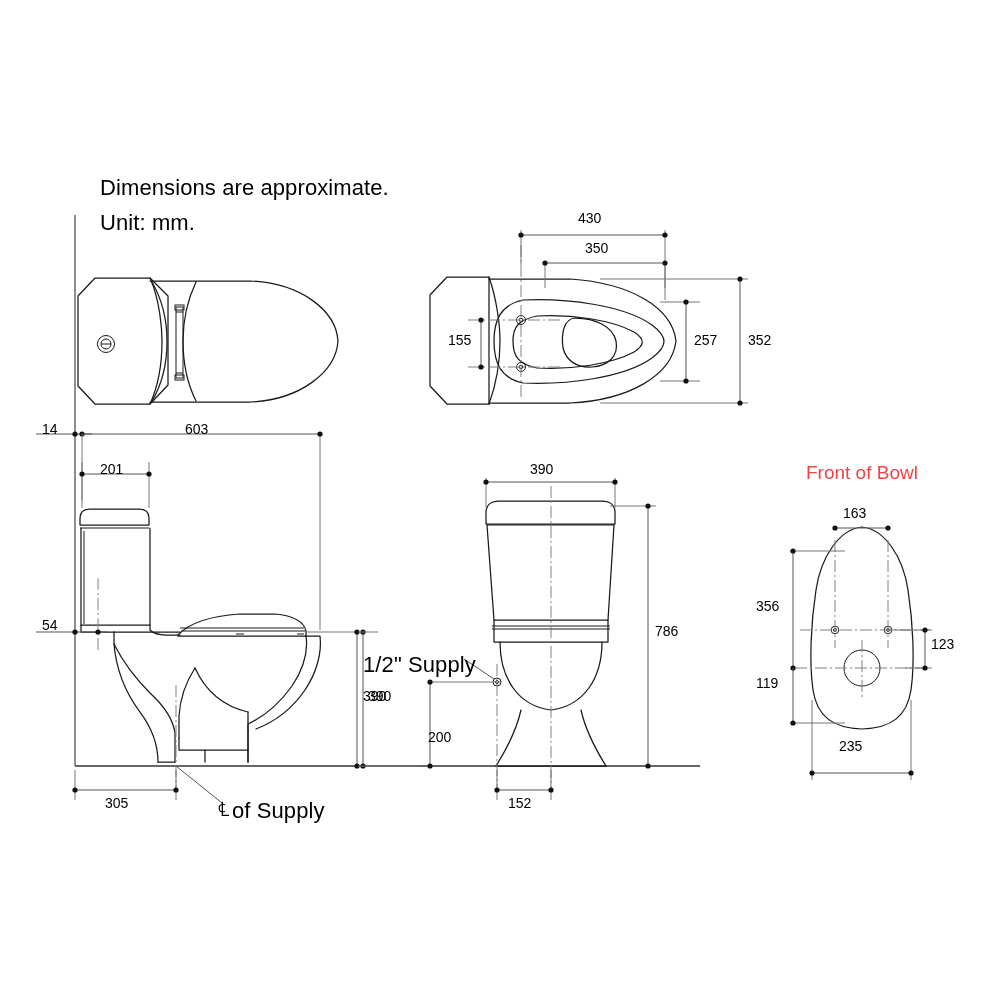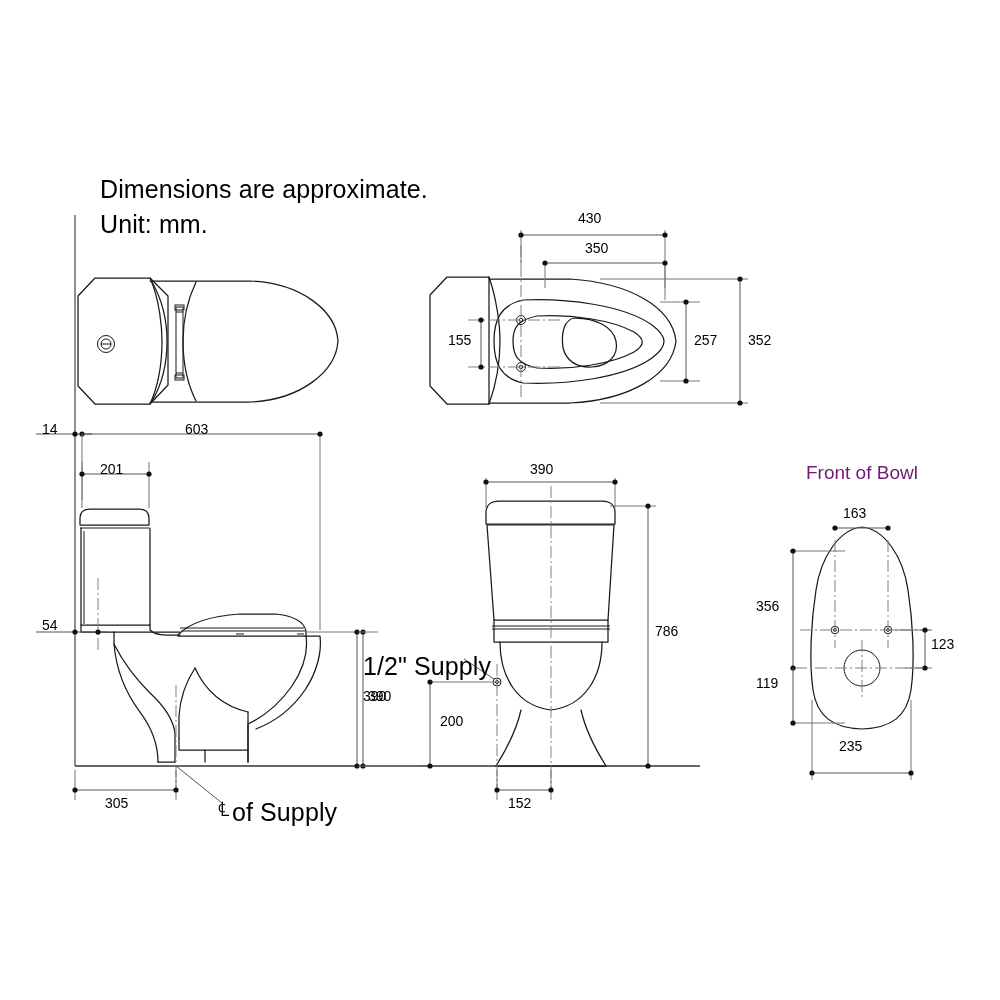--- a/index.html
+++ b/index.html
@@ -3,23 +3,23 @@
 <meta charset="utf-8">
 <style>
   html,body{margin:0;padding:0;background:#ffffff;}
   body{
     width:1000px;height:1000px;
     font-family:"Liberation Sans", sans-serif;
     -webkit-font-smoothing:antialiased;
   }
   #sheet{position:relative;width:1000px;height:1000px;background:#fff;overflow:hidden;}
   svg#dwg{position:absolute;left:0;top:0;width:1000px;height:1000px;display:block;}
-  .note{position:absolute;color:#000;font-size:25px;letter-spacing:0.1px;white-space:nowrap;}
+  .note{position:absolute;color:#000;font-size:22px;letter-spacing:0.1px;white-space:nowrap;}
   .dimtxt{position:absolute;color:#000;font-size:14px;white-space:nowrap;}
-  .title{position:absolute;color:#701a75;font-size:19px;white-space:nowrap;}
+  .title{position:absolute;color:#ef4444;font-size:19px;white-space:nowrap;}
 </style>
 </head>
 <body>
 
 <div id="sheet">
 
   <svg id="dwg" viewBox="0 0 1000 1000">
     <defs>
       <style>
         .obj   { fill:none; stroke:#1a1a1a; stroke-width:1.25; stroke-linejoin:round; stroke-linecap:round; }
@@ -308,21 +308,21 @@
   <div class="dimtxt" style="left:42px;top:617px;">54</div>
   <div class="dimtxt" style="left:363px;top:688px;">390</div>
   <div class="dimtxt" style="left:105px;top:795px;">305</div>
 
   <div class="note" style="left:218px;top:795px;font-size:20px;">℄</div>
   <div class="note" style="left:232px;top:798px;">of Supply</div>
 
   <div class="dimtxt" style="left:530px;top:461px;">390</div>
   <div class="dimtxt" style="left:655px;top:623px;">786</div>
   <div class="dimtxt" style="left:368px;top:688px;">390</div>
-  <div class="dimtxt" style="left:428px;top:713px;margin-left:12px;">200</div>
+  <div class="dimtxt" style="left:428px;top:729px;">200</div>
   <div class="dimtxt" style="left:508px;top:795px;">152</div>
   <div class="note" style="left:363px;top:652px;">1/2" Supply</div>
 
   <div class="title" style="left:806px;top:462px;">Front of Bowl</div>
   <div class="dimtxt" style="left:843px;top:505px;">163</div>
   <div class="dimtxt" style="left:756px;top:598px;">356</div>
   <div class="dimtxt" style="left:756px;top:675px;">119</div>
   <div class="dimtxt" style="left:931px;top:636px;">123</div>
   <div class="dimtxt" style="left:839px;top:738px;">235</div>
 

